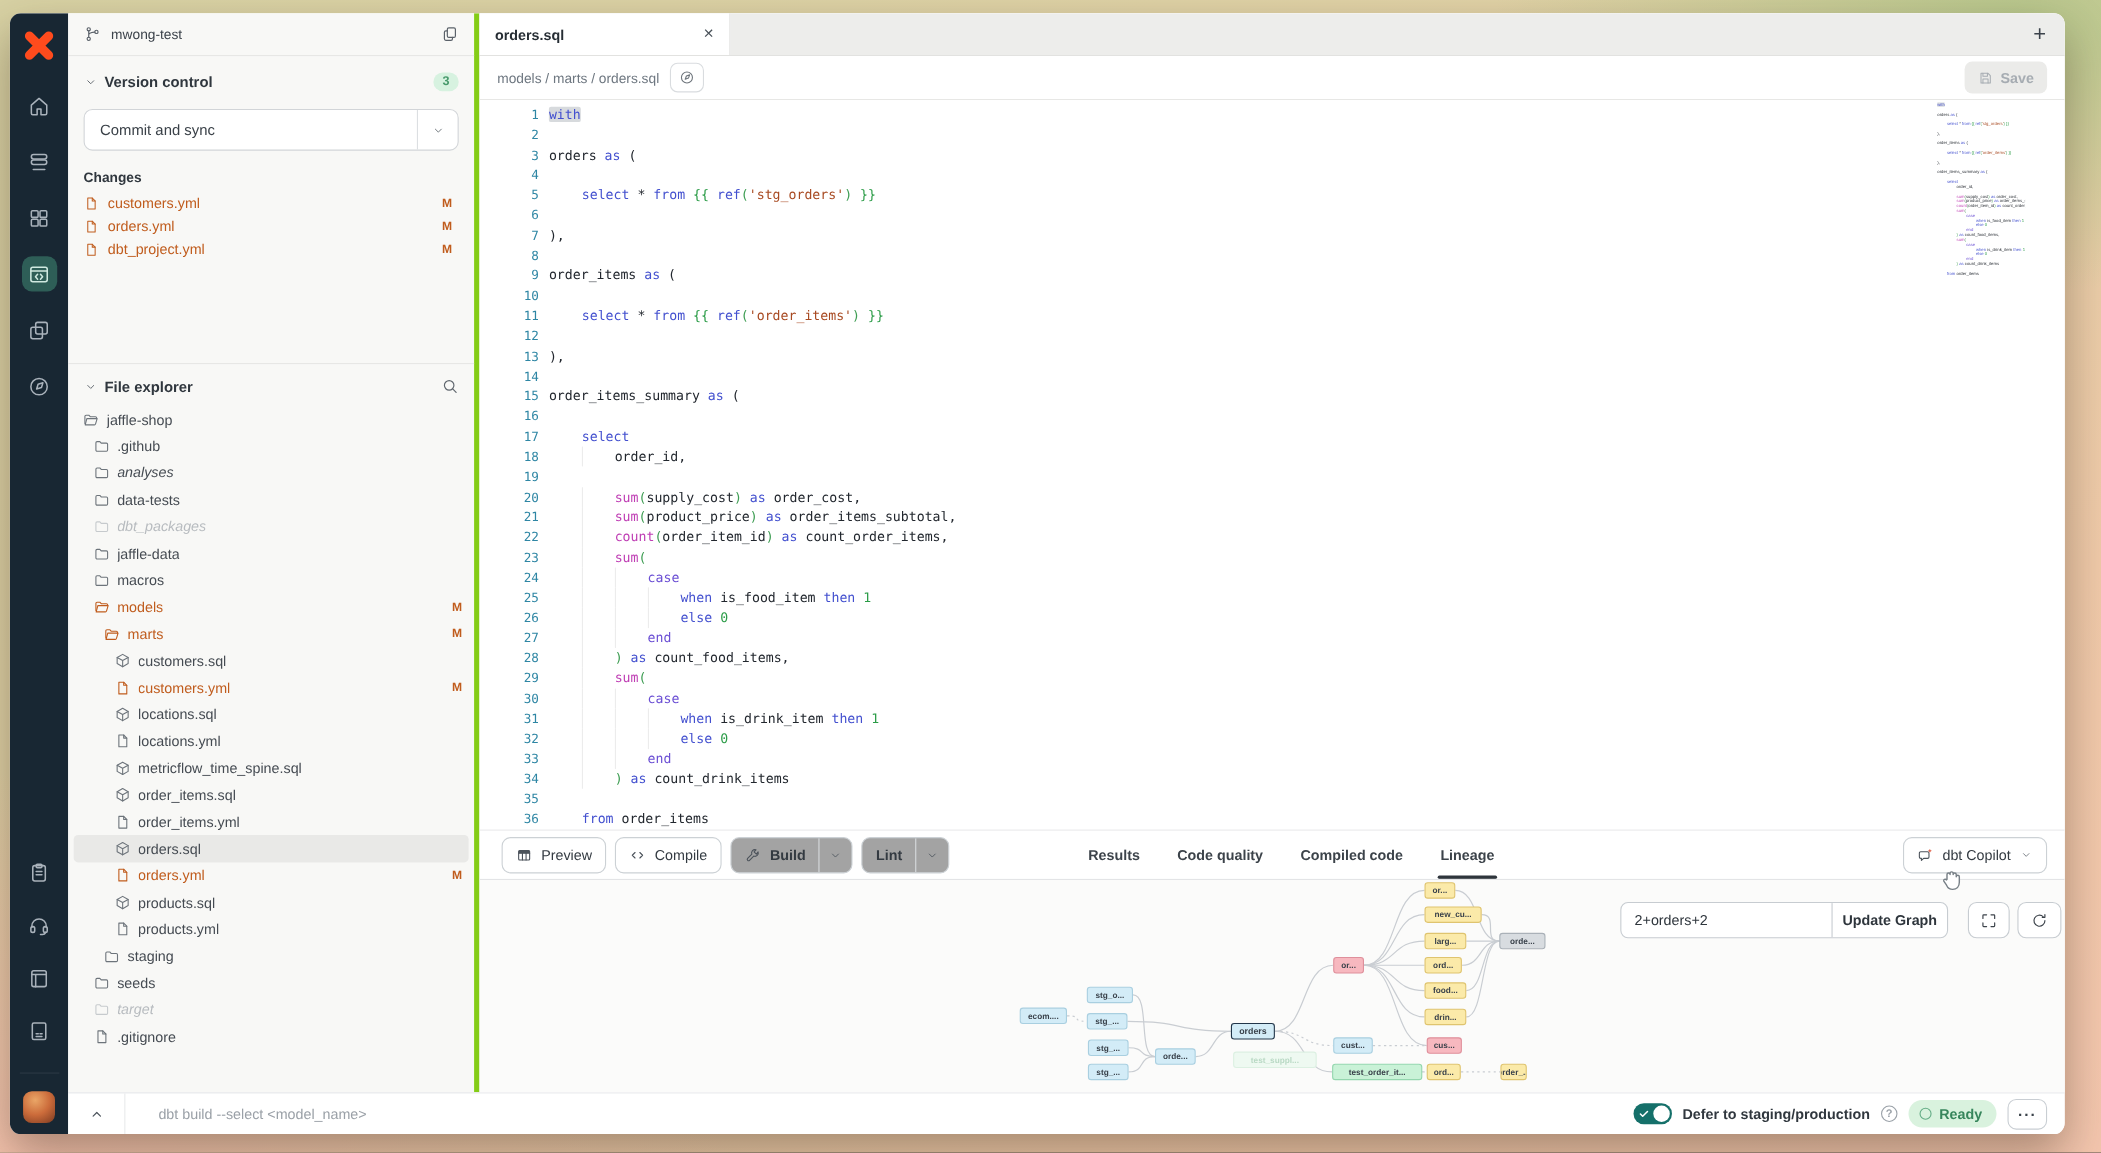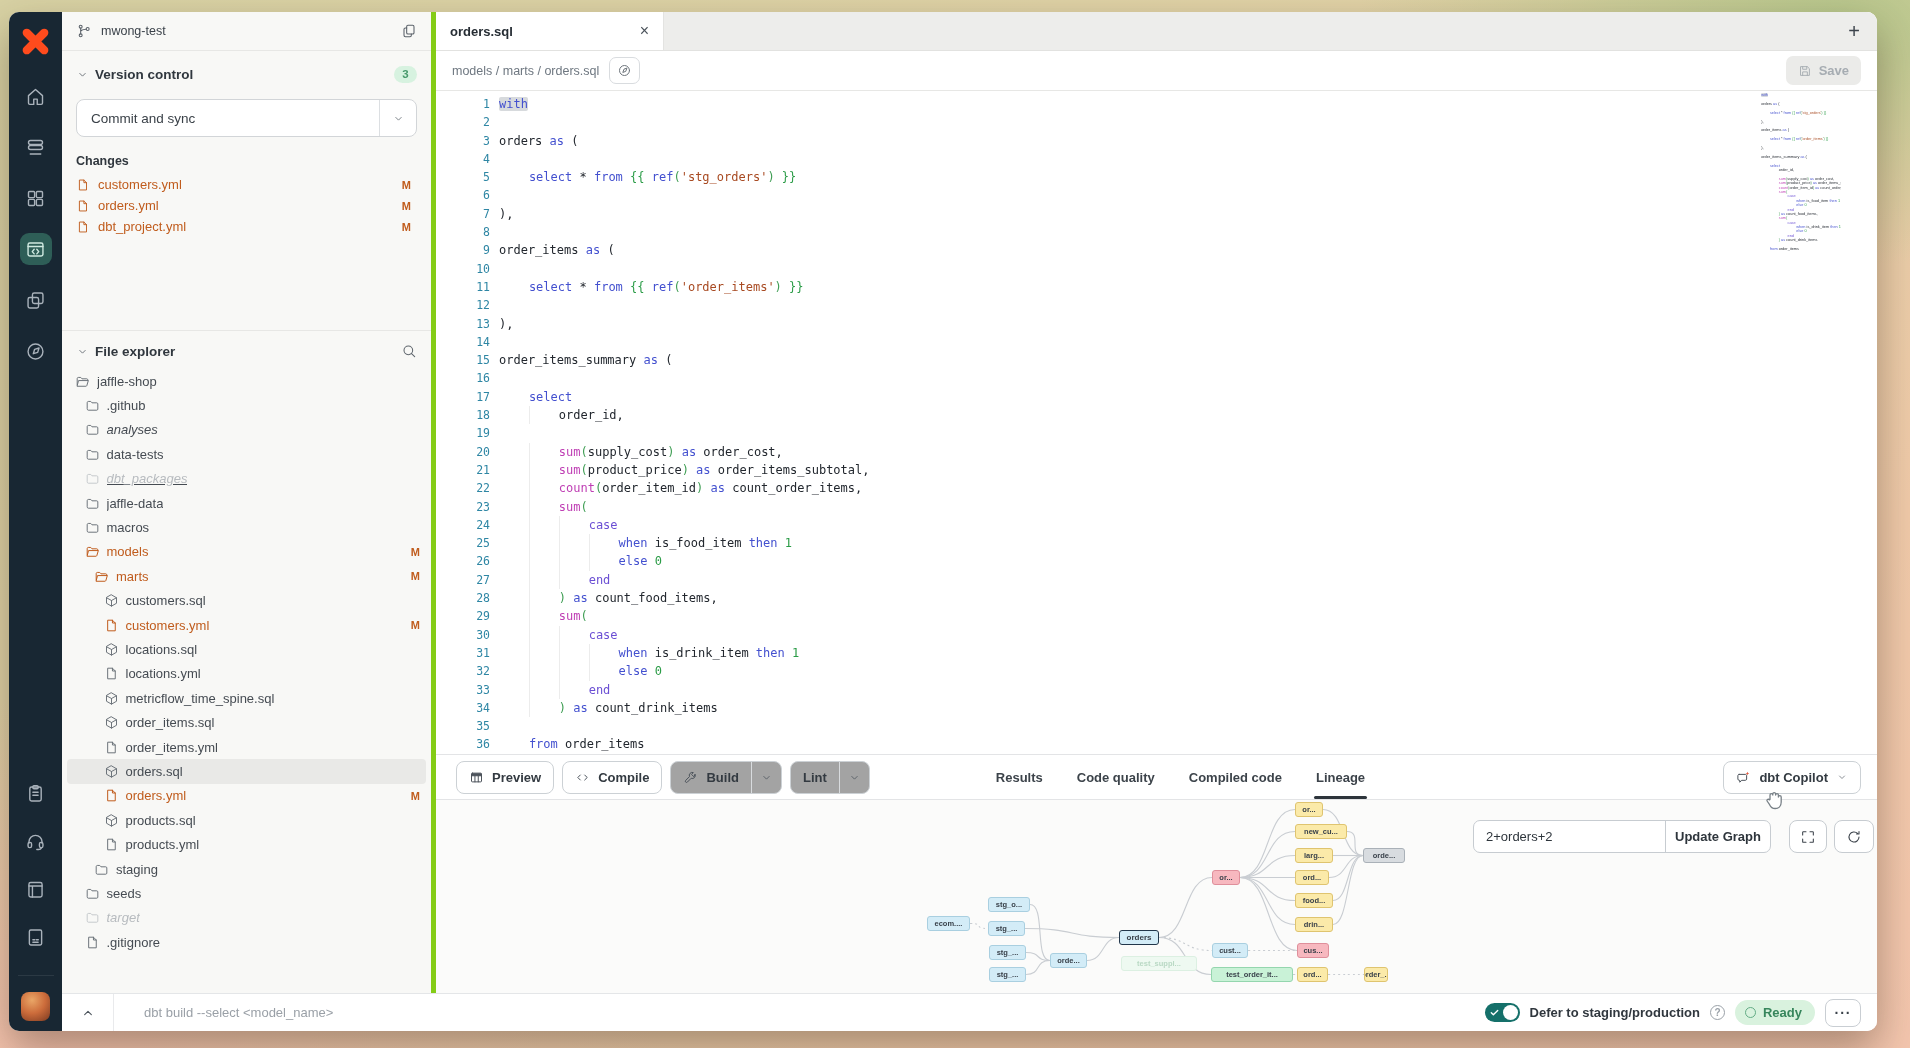--- a/index.html
+++ b/index.html
@@ -79,21 +79,21 @@
   .txt{margin-left:9px}
   .kw{color:#4350cf}.kw2{color:#6b4fd4}.fn{color:#bf3eb4}.st{color:#a84a22}.jj{color:#2b9c47}.nm{color:#2b9c47}.pr{color:#3f9e54}.pl{color:#22272e}
   .kwhl{color:#4350cf;background:#d7dadd;border-radius:2px}
   .ind{display:inline-block;width:4ch;border-left:1px solid #ececec;height:18.3px;vertical-align:top}
   .ind.first{border-left-color:transparent}
   #minimap{position:absolute;left:1323px;top:2px;width:82px;height:230px;overflow:hidden;pointer-events:none;opacity:.95}
   #minimap .mm{transform:scale(0.24);transform-origin:0 0;width:620px}
   #minimap .ind{border-left-color:transparent}
   
   .toolbar{height:45px;display:flex;align-items:center;padding:0 16px 0 20px;gap:8px;background:#fff;border-top:1px solid #e3e4e6;flex:0 0 45px;box-sizing:border-box}
-  .tbtn{height:33px;border:1px solid #ccd1d5;border-radius:8px;background:#fff;display:flex;align-items:center;gap:8px;padding:0 12px;font-size:13px;color:#333a41;font-weight:700;box-sizing:border-box}
+  .tbtn{height:33px;border:1px solid #ccd1d5;border-radius:8px;background:#fff;display:flex;align-items:center;gap:8px;padding:0 12px;font-size:13px;color:#333a41;font-weight:400;box-sizing:border-box}
   .tbtn .ic{width:15px;height:15px;color:#4c535b}
   .split{display:flex;align-items:stretch;border:1px solid #ccd1d5;border-radius:8px;background:#a3a3a3;overflow:hidden;height:33px;box-sizing:border-box}
   .split .lbl{display:flex;align-items:center;gap:8px;padding:0 12px;font-size:13px;font-weight:600;color:#333a41}
   .split .lbl .ic{width:15px;height:15px;color:#4c535b}
   .split .car{width:29px;border-left:1px solid #d8dbde;display:flex;align-items:center;justify-content:center;color:#555c64}
   .split .car .ic{width:13px;height:13px}
   .rtabs{display:flex;gap:34px;margin-left:118px;height:100%;align-items:stretch}
   .rtab{display:flex;align-items:center;position:relative;font-size:13px;color:#3c434a;font-weight:600}
   .rtab.on::after{content:"";position:absolute;left:-2px;right:-2px;bottom:0;height:3px;background:#2e353c;border-radius:2px}
   .copilot{margin-left:auto}
@@ -361,21 +361,21 @@
                   <span class="tlab">analyses</span>
                 </div>
                 <div class="trow" style="padding-left: 17.5px;">
                   <span class="ic" style="width: 15px; height: 15px;">
                     <svg viewBox="0 0 24 24">
                       <path d="M3.5 7.2c0-1 .8-1.7 1.7-1.7h4l2 2.2h7.6c1 0 1.7.8 1.7 1.7v8.4c0 1-.8 1.7-1.7 1.7H5.2c-1 0-1.7-.8-1.7-1.7z"></path>
                     </svg>
                   </span>
                   <span class="tlab">data-tests</span>
                 </div>
-                <div class="trow mut" style="padding-left: 17.5px; text-decoration: underline;">
+                <div class="trow mut" style="padding-left: 17.5px;">
                   <span class="ic" style="width: 15px; height: 15px;">
                     <svg viewBox="0 0 24 24">
                       <path d="M3.5 7.2c0-1 .8-1.7 1.7-1.7h4l2 2.2h7.6c1 0 1.7.8 1.7 1.7v8.4c0 1-.8 1.7-1.7 1.7H5.2c-1 0-1.7-.8-1.7-1.7z"></path>
                     </svg>
                   </span>
                   <span class="tlab">dbt_packages</span>
                 </div>
                 <div class="trow" style="padding-left: 17.5px;">
                   <span class="ic" style="width: 15px; height: 15px;">
                     <svg viewBox="0 0 24 24">

